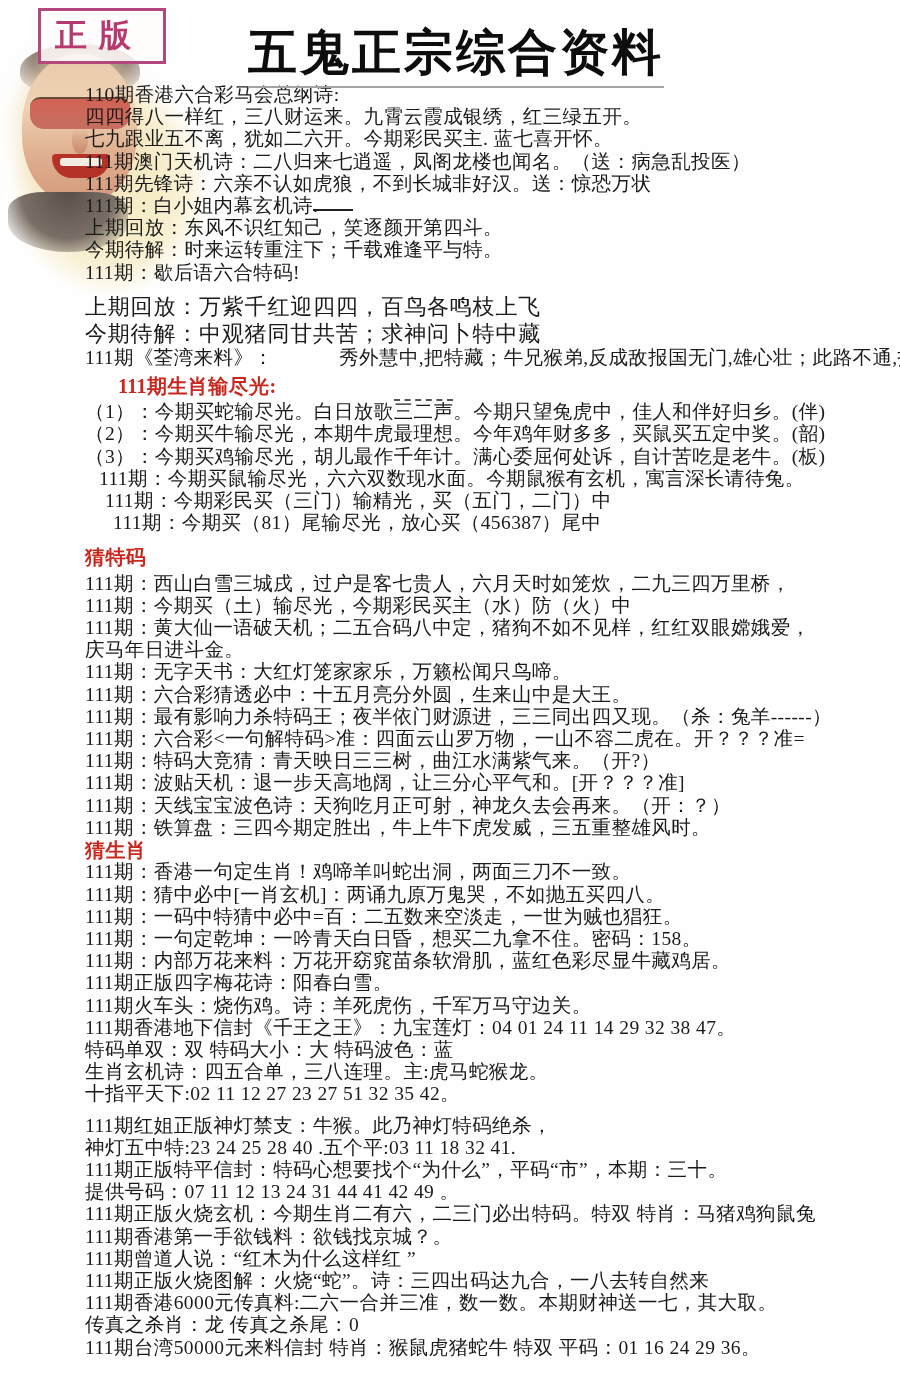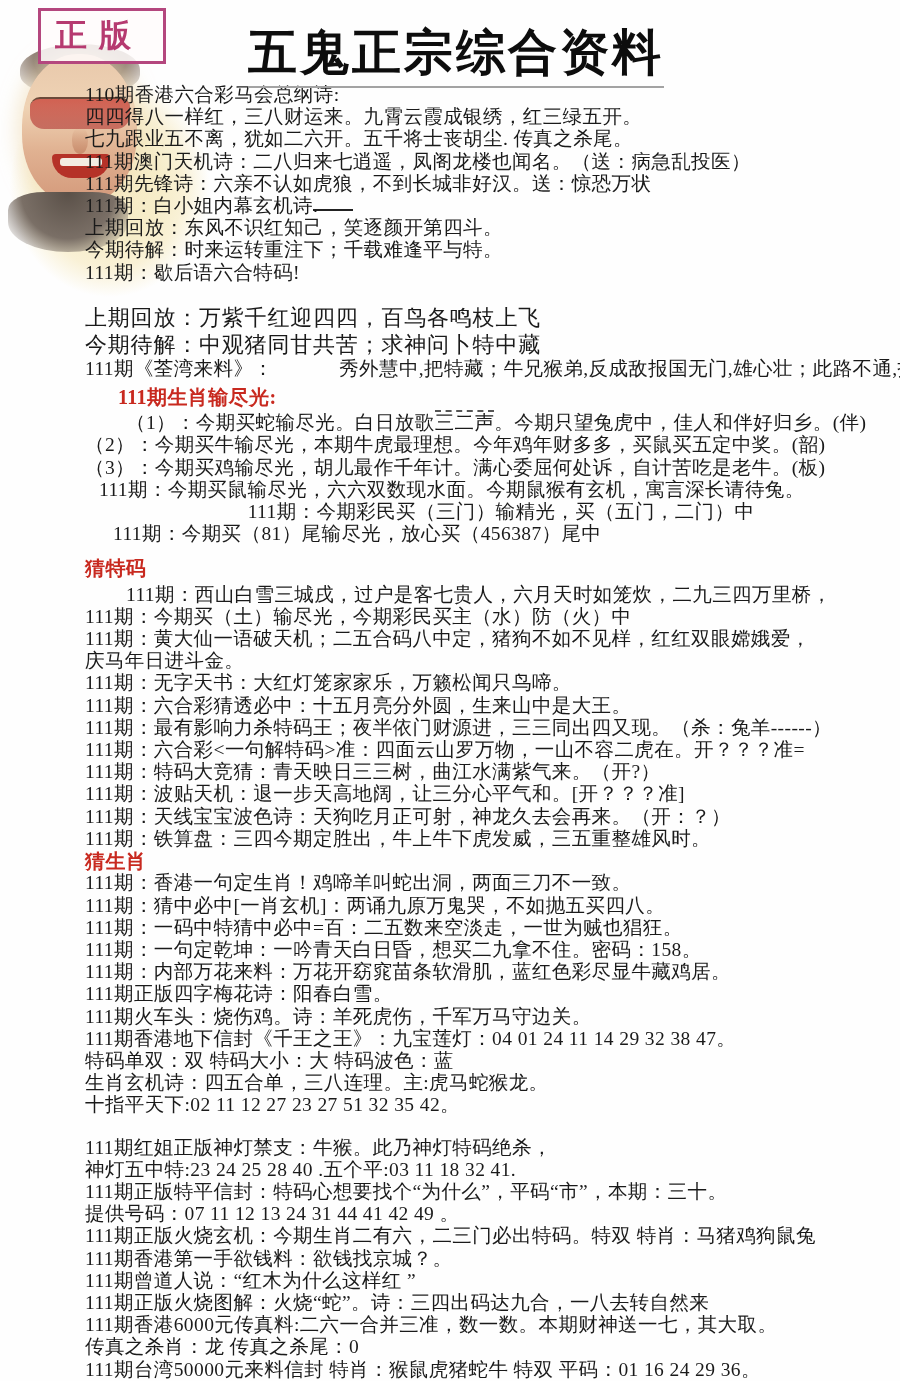--- a/index.html
+++ b/index.html
@@ -70,26 +70,26 @@
     position:absolute; left:85px; top:84px; width:812px; z-index:2;
     color:#1a1a1a;
   }
   .line {
     font-size:19.5px; line-height:22.2px; white-space:nowrap;
     letter-spacing:0.4px;
   }
   .red  { color:#c8291f; font-weight:bold; font-size:20px; }
   .lg   { font-size:22px; line-height:27px; letter-spacing:0.8px; }
   .ind1 { padding-left:14px; }
-  .ind2 { padding-left:20px;text-align:center; }
+  .ind2 { padding-left:20px; }
   .ind3 { padding-left:28px; }
-  .gt-sm { margin-top:4px;margin-left:41px; }
+  .gt-sm { margin-top:4px; }
   .gt-md { margin-top:6px;margin-left:33px; }
   .gt-lg { margin-top:12px; }
-  .gt-xs { margin-top:20px; }
+  .gt-xs { margin-top:9px; }
   .u  { border-bottom:2px solid #222; padding-bottom:15px; }
   .ov { border-top:2px dashed #555; }
   .twocol { display:flex; align-items:flex-start; }
   .twocol .rcol { display:flex; flex-direction:row; margin-left:66px;align-items:flex-end; }
   .twocol .rcol span { line-height:22.2px; }
 </style>
 </head>
 <body>
 
 <div class="photo">
@@ -105,21 +105,21 @@
 </div>
 
 <div class="masthead">
   <div class="badge">正版</div>
   <div class="page-title">五鬼正宗综合资料</div>
 </div>
 
 <div class="content">
     <div class="line ">110期香港六合彩马会总纲诗:</div>
     <div class="line ">四四得八一样红，三八财运来。九霄云霞成银绣，红三绿五开。</div>
-    <div class="line ">七九跟业五不离，犹如二六开。五千将士丧胡尘. 传真之杀尾。</div>
+    <div class="line ">七九跟业五不离，犹如二六开。今期彩民买主. 蓝七喜开怀。</div>
     <div class="line ">111期澳门天机诗：二八归来七逍遥，凤阁龙楼也闻名。（送：病急乱投医）</div>
     <div class="line "><span>111期先锋诗：六亲不认如</span><span class="u">虎狼</span><span>，不到长城非好汉。送：惊恐万状</span></div>
     <div class="line ">111期：白小姐内幕玄机诗.</div>
     <div class="line ">上期回放：东风不识红知己，笑逐颜开第四斗。</div>
     <div class="line ">今期待解：时来运转重注下；千载难逢平与特。</div>
     <div class="line ">111期：歇后语六合特码!</div>
     <div class="line lg gt-xs">上期回放：万紫千红迎四四，百鸟各鸣枝上飞</div>
     <div class="line lg">今期待解：中观猪同甘共苦；求神问卜特中藏</div>
     <div class="line twocol">
       <span>111期《荃湾来料》：</span>

